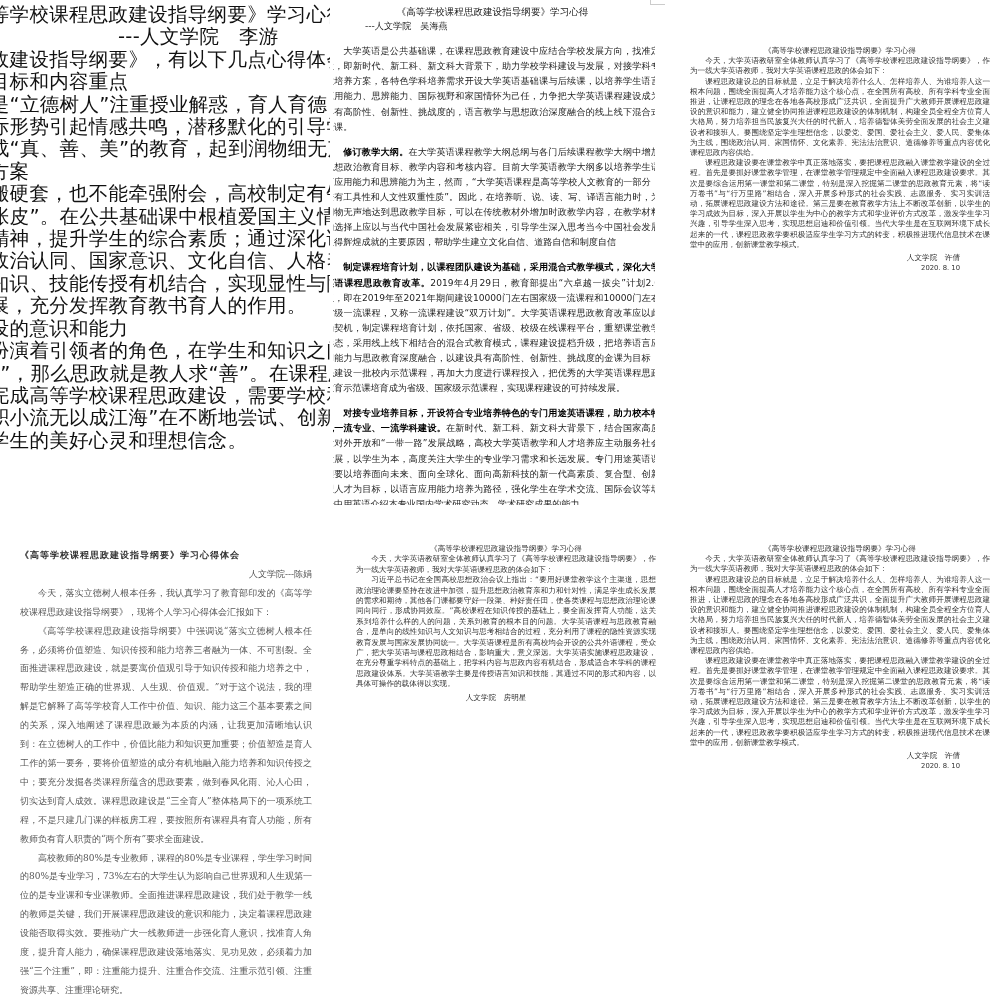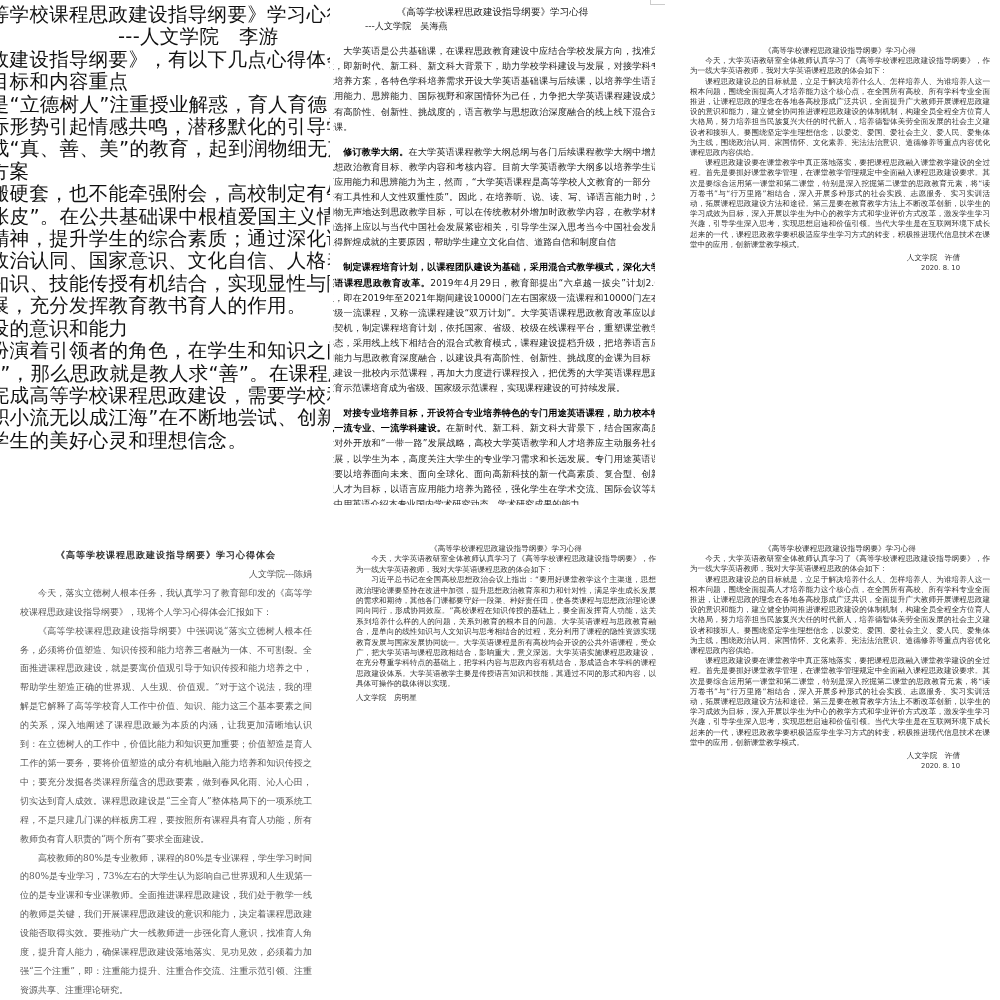--- a/index.html
+++ b/index.html
@@ -31,31 +31,31 @@
   #panel-3 .title { text-align:center; }
   #panel-3 .para { text-indent:2em; }
   #panel-3 .sign { text-align:right; padding-right:30px; margin-top:3px; }
   #panel-3 .date { text-align:right; padding-right:30px; font-size:6.8px; }
 
   
   #panel-4 { left:0; top:542px; width:340px; height:458px; }
   #panel-4 .inner { position:absolute; left:20px; top:4px; width:292px;
          font-size:9px; line-height:18.9px; color:#555; font-family:"DejaVu Serif", serif;
          text-align:justify; filter:blur(0.35px); }
-  #panel-4 .title { text-align:center; font-weight:bold; color:#333; letter-spacing:1px; }
+  #panel-4 .title { font-weight:bold; color:#333; letter-spacing:1px; }
   #panel-4 .author { text-align:right; }
   #panel-4 .para { text-indent:2em; }
 
   
   #panel-5 { left:342px; top:542px; width:330px; height:160px; }
   #panel-5 .inner { position:absolute; left:14px; top:2px; width:300px;
          font-size:7.6px; line-height:10.4px; color:#333; text-align:justify; }
   #panel-5 .title { text-align:center; }
   #panel-5 .para { text-indent:2em; }
-  #panel-5 .sign { text-align:left; padding-right:20px; margin-top:3px; }
+  #panel-5 .sign { text-align:center; padding-right:20px; margin-top:3px; }
 
   
   #panel-6 { left:676px; top:542px; width:324px; height:240px; }
   #panel-6 .inner { position:absolute; left:14px; top:2px; width:300px;
          font-size:7.6px; line-height:10.2px; color:#333; text-align:justify; }
   #panel-6 .title { text-align:center; }
   #panel-6 .para { text-indent:2em; }
   #panel-6 .sign { text-align:right; padding-right:30px; margin-top:3px; }
   #panel-6 .date { text-align:right; padding-right:30px; font-size:6.8px; }
 

